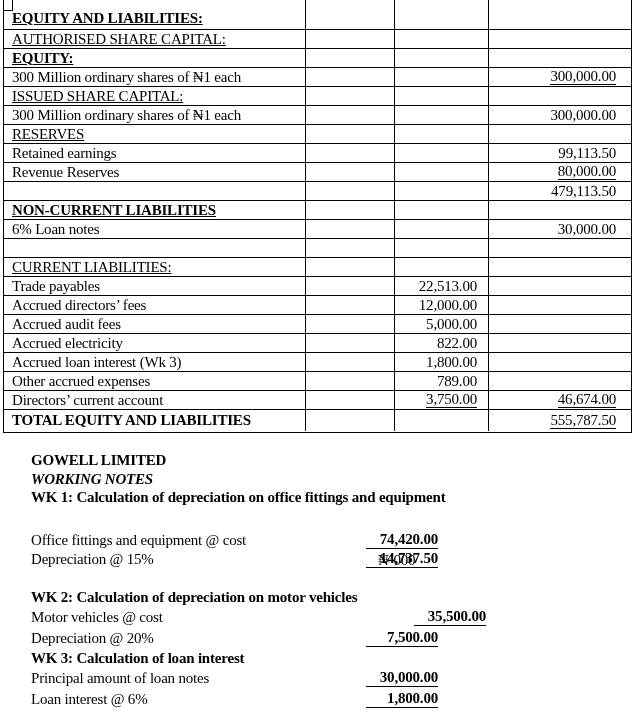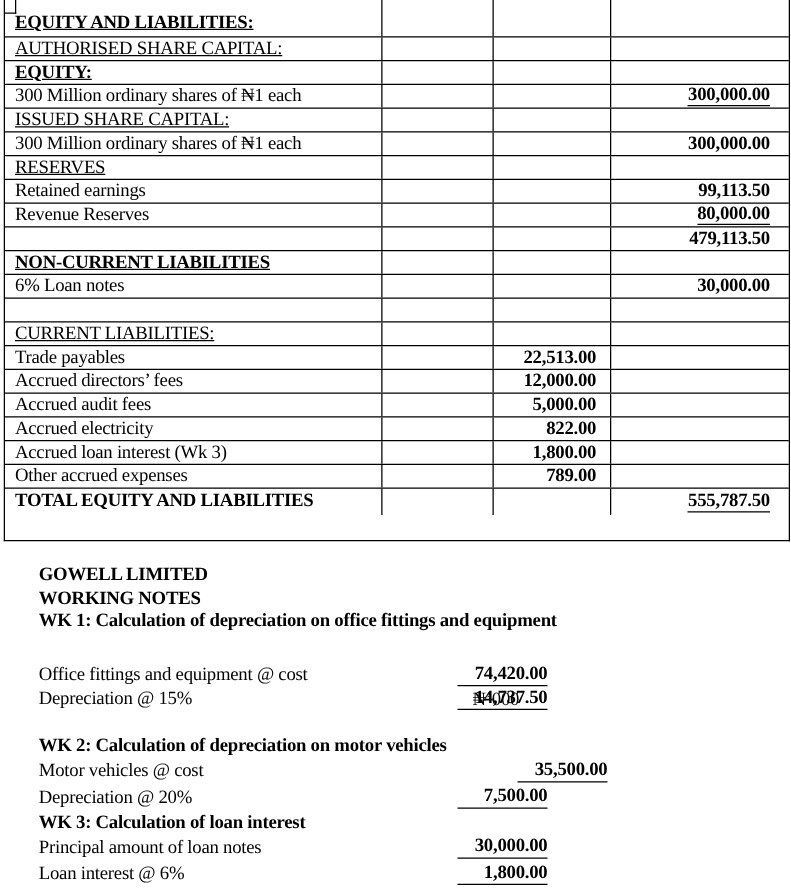--- a/index.html
+++ b/index.html
@@ -26,21 +26,21 @@
   .row.last{height:21px;border-bottom:none;}
   .c{display:flex;align-items:center;box-sizing:border-box;overflow:hidden;}
   .c1{padding-left:8px;border-right:1.2px solid #000;}
   .c2{border-right:1.2px solid #000;}
   .c3{border-right:1.2px solid #000;justify-content:flex-end;padding-right:11px;}
   .c4{justify-content:flex-end;padding-right:15px;}
   .tall .c{align-items:flex-end;padding-bottom:2px;}
   .lbl{white-space:nowrap;}
   .b{font-weight:700;}
   .u{text-decoration:underline;text-align:right;}
-  .num{font-weight:700;white-space:nowrap;line-height:14px;}
+  .num{font-weight:400;white-space:nowrap;line-height:14px;}
   .nu{border-bottom:1.5px solid #000;padding-bottom:1px;}
   
   .notes{position:absolute;left:16px;top:0;width:633px;height:550px;}
   .nline{position:absolute;left:15px;height:17px;white-space:nowrap;line-height:16px;}
   .nval{
     position:absolute;top:0;width:72px;text-align:right;font-weight:700;
     border-bottom:1.5px solid #000;padding-bottom:1px;line-height:15px;
   }
   .nval.no-u{border-bottom:none;font-weight:400;width:auto;margin-top:39px;}
   .v-std{left:335px;}
@@ -246,37 +246,49 @@
     <div class="c c1">
         <span class="lbl">Other accrued expenses</span>
       </div>
     <div class="c c2"></div>
     <div class="c c3">
         <span class="num">789.00</span>
       </div>
     <div class="c c4"></div>
   </div>
 
+  <div class="row">
+    <div class="c c1">
+        <span class="lbl">Directors’ current account</span>
+      </div>
+    <div class="c c2"></div>
+    <div class="c c3">
+        <span class="num nu">3,750.00</span>
+      </div>
+    <div class="c c4">
+        <span class="num nu">46,674.00</span>
+      </div>
+  </div>
 
   <div class="row last">
     <div class="c c1">
         <span class="lbl b">TOTAL EQUITY AND LIABILITIES</span>
       </div>
     <div class="c c2"></div>
     <div class="c c3"></div>
     <div class="c c4">
         <span class="num nu">555,787.50</span>
       </div>
   </div>
 </div>
 
 <div class="notes">
 
   <div class="nline b" style="top:452px;">GOWELL LIMITED</div>
-  <div class="nline b" style="top:471px;">WORKING NOTES</div>
+  <div class="nline b" style="top:471px;font-style:italic;">WORKING NOTES</div>
   <div class="nline b" style="top:489px;">WK 1: Calculation of depreciation on office fittings and equipment</div>
 
   <div class="nline" style="top:514px;">
     <span class="nval no-u v-naira">₦’000</span>
   </div>
 
   <div class="nline" style="top:532px;">
     <span>Office fittings and equipment @ cost</span>
     <span class="nval v-std">74,420.00</span>
   </div>

